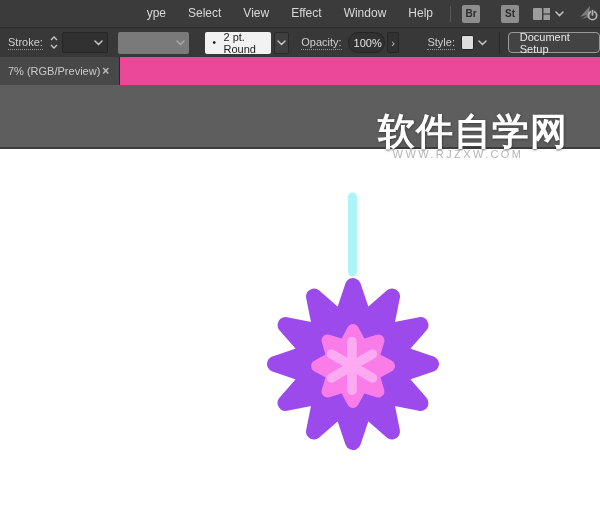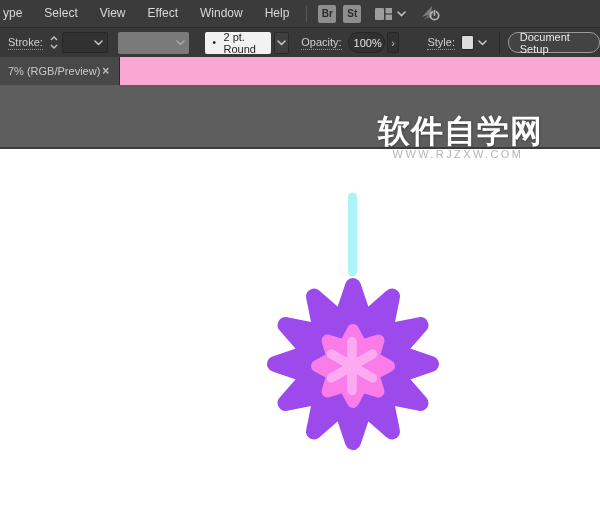--- a/index.html
+++ b/index.html
@@ -1,21 +1,21 @@
 <!DOCTYPE html>
 <html><head>
 <meta charset="utf-8">
 <style>
   * { margin:0; padding:0; box-sizing:border-box; }
   html,body { width:600px; height:516px; }
   body { font-family:"Liberation Sans", sans-serif; background:#fff; overflow:hidden; }
   .app { position:relative; width:600px; height:516px; display:flex; flex-direction:column; overflow:hidden; background:#fff; }
 
   
-  .menubar { height:27px; background:#3b3b3b; display:flex; align-items:center; flex:none; }
+  .menubar { height:27px; background:#3b3b3b; display:flex; align-items:center; flex:none;justify-content:flex-end; }
   .menu-item { color:#d8d8d8; font-size:12px; padding:0 11px; height:27px; line-height:27px; cursor:default; }
   .menu-item:first-child { padding-left:3px; }
   .v-divider { width:1px; height:16px; background:#585858; margin-left:6px; flex:none; }
   .panel-btn { width:18px; height:18px; background:#8e8e8e; border-radius:2px; color:#2b2b2b; font-size:10px; font-weight:bold;
                display:flex; align-items:center; justify-content:center; flex:none; }
   .mb-icon { display:flex; align-items:center; justify-content:center; flex:none; }
 
   
   .controlbar { height:30px; background:#383838; border-top:1px solid #2c2c2c; display:flex; align-items:center; flex:none; font-size:11px; }
   .ctl-label { color:#cfcfcf; border-bottom:1px dotted #979797; padding-bottom:1px; line-height:12px; }
@@ -25,57 +25,57 @@
   .dd-disabled .fill { flex:1; height:100%; border-radius:2px 0 0 2px; }
   .dd-disabled .chev { width:18px; display:flex; justify-content:center; }
   .combo-white { width:79px; height:22px; background:#f2f2f2; border-radius:2px; display:flex; align-items:center; color:#1c1c1c; }
   .combo-white .bullet { width:22px; text-align:center; font-size:10px; }
   .chev-btn { width:18px; height:22px; background:#3f3f3f; border:1px solid #292929; border-radius:2px; display:flex; align-items:center; justify-content:center; }
   .field-dark { width:43px; height:21px; background:#313131; border:1px solid #262626; border-radius:10px; color:#e2e2e2; display:flex; align-items:center; padding-left:5px; }
   .more-btn { width:15px; height:21px; background:#313131; border:1px solid #262626; border-radius:2px; color:#c6c6c6;
               display:flex; align-items:center; justify-content:center; font-size:11px; }
   .swatch { width:15px; height:15px; background:#dddddd; border:1px solid #262626; border-radius:2px; }
   .ctl-divider { width:1px; height:22px; background:#2a2a2a; margin-left:12px; flex:none; }
-  .doc-setup { height:21px; padding:0 11px; background:#434343; border:1px solid #9a9a9a; border-radius:10px; color:#e8e8e8;
+  .doc-setup { height:21px; padding:0 11px; background:#434343; border:1px solid #9a9a9a; border-radius:4px; color:#e8e8e8;
                font-size:11px; display:flex; align-items:center; }
 
   
-  .tabbar { height:28px; background:#f9a8d4; display:flex; flex:none; }
+  .tabbar { height:28px; background:#ec4899; display:flex; flex:none; }
   .doc-tab { width:120px; height:28px; background:#484848; display:flex; align-items:center; padding:0 8px; border-right:1px solid #2a2a2a; }
   .doc-tab .label { color:#c9c9c9; font-size:11px; white-space:nowrap; }
   .doc-tab .close { margin-left:auto; color:#bdbdbd; font-size:12px; font-weight:bold; line-height:1; padding:2px; }
 
   
   .grayband { height:64px; background:#5e5e5e; border-bottom:2px solid #3b3b3b; flex:none; }
   .canvas { position:relative; flex:1; background:#ffffff; }
   .canvas svg { position:absolute; inset:0; }
 
   
   .watermark { position:absolute; left:378px; top:115px; width:160px; text-align:center; z-index:5; pointer-events:none; }
-  .watermark .title { font-size:32px; font-weight:bold; color:#ffffff; line-height:33px; letter-spacing:1px;
+  .watermark .title { font-size:37px; font-weight:bold; color:#ffffff; line-height:33px; letter-spacing:1px;
                       text-shadow:0 1px 2px rgba(55,55,55,0.65), 1px 0 2px rgba(55,55,55,0.45); white-space:nowrap; }
   .watermark .subtitle { font-size:11px; color:#b5b5b5; letter-spacing:2.4px; margin-top:0px; white-space:nowrap; }
 
   .chev-glyph { display:block; }
 </style>
 </head>
 <body>
 
 <div class="app">
 
   <div class="menubar">
     <div class="menu-item">ype</div>
     <div class="menu-item">Select</div>
     <div class="menu-item">View</div>
     <div class="menu-item">Effect</div>
     <div class="menu-item">Window</div>
     <div class="menu-item">Help</div>
     <div class="v-divider"></div>
     <div class="panel-btn" style="margin-left:11px">Br</div>
-    <div class="panel-btn" style="margin-left:7px">St</div>
+    <div class="panel-btn" style="margin-left:21px">St</div>
     <div class="mb-icon" style="margin-left:14px">
       <svg width="17" height="12" viewBox="0 0 17 12">
         <rect x="0" y="0" width="9" height="12" rx="1" fill="#9c9c9c"></rect>
         <rect x="10.5" y="0" width="6.5" height="5.4" fill="#9c9c9c"></rect>
         <rect x="10.5" y="6.6" width="6.5" height="5.4" fill="#9c9c9c"></rect>
       </svg>
     </div>
     <div class="mb-icon" style="margin-left:5px">
       <svg class="chev-glyph" width="9" height="6" viewBox="0 0 9 6">
           <polyline points="1,1 4.5,4.5 8,1" fill="none" stroke="#bdbdbd" stroke-width="1.6" stroke-linecap="round"></polyline>

